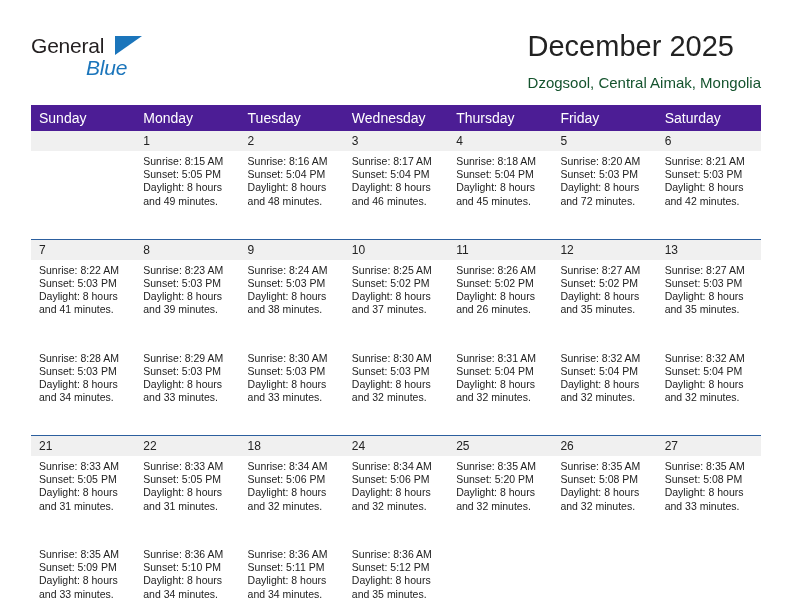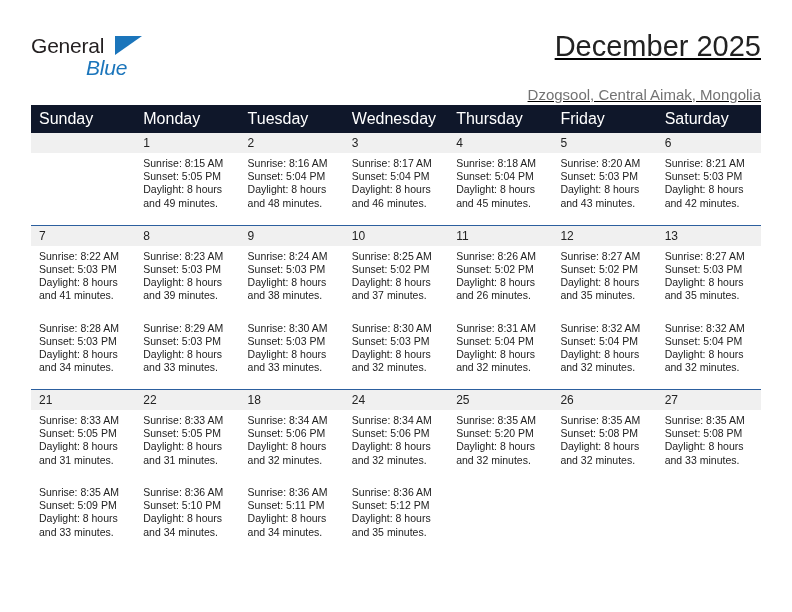--- a/index.html
+++ b/index.html
@@ -57,54 +57,53 @@
     font-size: 21px;
     color: #1b75bb;
     letter-spacing: -0.2px;
     line-height: 24px;
     font-style: italic;
   }
   .title-wrap {
     position: absolute;
     right: 0;
     top: 0;
-    text-align: right;
-    text-decoration: underline;
+    text-align: left;
   }
   .month-title {
     font-size: 29px;
     color: #222222;
     line-height: 36px;
     font-weight: normal;
     white-space: nowrap;
   }
   .location {
     font-size: 15px;
-    color: #737373;
+    color: #14532d;
     line-height: 22px;
-    margin-top: 20px;
+    margin-top: 8px;
     white-space: nowrap;
   }
 
   
   .calendar {
     position: absolute;
     left: 31px;
     top: 105px;
     width: 730px;
   }
   .cal-table {
     width: 730px;
     border-collapse: collapse;
     table-layout: fixed;
   }
   .cal-table th {
-    background: #0f172a;
+    background: #4c1d95;
     color: #ffffff;
-    font-size: 16px;
+    font-size: 14px;
     font-weight: normal;
     text-align: left;
     padding: 5px 0 5px 8px;
     height: 22px;
     border: none;
   }
   .daynum-row td {
     background: #f0f0f0;
     font-size: 12px;
     color: #222222;
@@ -120,21 +119,21 @@
   .daynum-row td.empty {
     background: #f0f0f0;
   }
   .info-row td {
     background: #ffffff;
     font-size: 10.5px;
     color: #222222;
     padding: 4px 6px 10px 8px;
     vertical-align: top;
     line-height: 13.2px;
-    height: 72px;
+    height: 88px;
     border: none;
     margin-top: 13px;
   }
   .info-row td .ln { display: block; white-space: nowrap; }
   .info-row td.empty .ln { visibility: hidden; }
 </style>
 </head>
 <body>
 
 <div class="page">
@@ -205,21 +204,21 @@
             <td>
               <span class="ln">Sunrise: 8:18 AM</span>
               <span class="ln">Sunset: 5:04 PM</span>
               <span class="ln">Daylight: 8 hours</span>
               <span class="ln">and 45 minutes.</span>
             </td>
             <td>
               <span class="ln">Sunrise: 8:20 AM</span>
               <span class="ln">Sunset: 5:03 PM</span>
               <span class="ln">Daylight: 8 hours</span>
-              <span class="ln">and 43 minutes.</span>
+              <span class="ln">and 72 minutes.</span>
             </td>
             <td>
               <span class="ln">Sunrise: 8:21 AM</span>
               <span class="ln">Sunset: 5:03 PM</span>
               <span class="ln">Daylight: 8 hours</span>
               <span class="ln">and 42 minutes.</span>
             </td>
           </tr>
           <tr class="daynum-row">
             <td>7</td>

